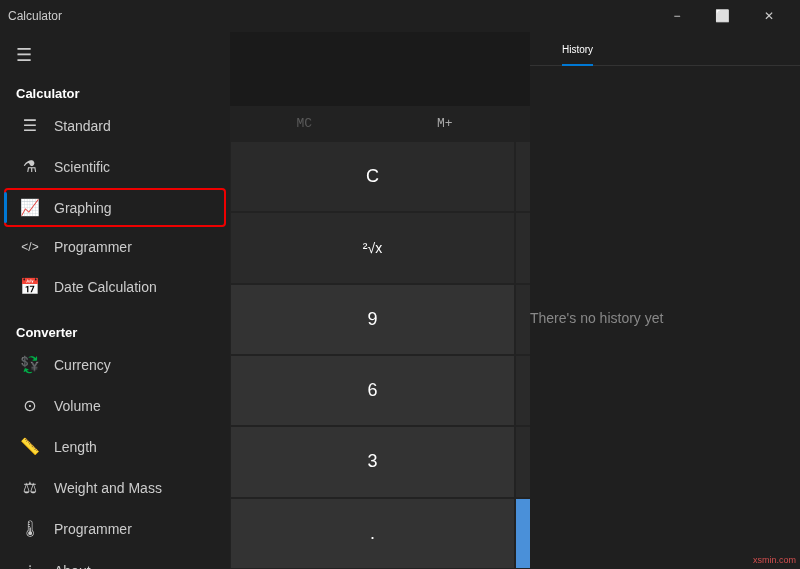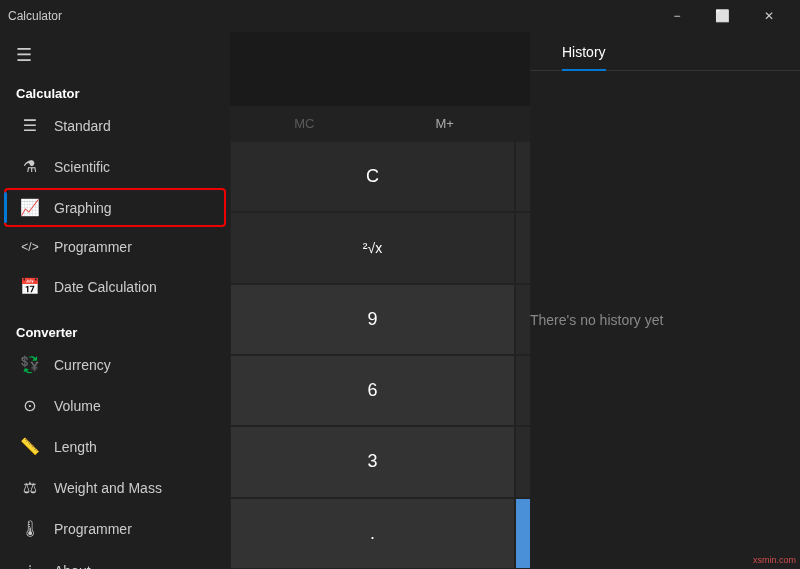--- a/index.html
+++ b/index.html
@@ -125,21 +125,21 @@
       flex-direction: column;
     }
 
     .panel-tabs {
       display: flex;
       padding: 0 16px;
       border-bottom: 1px solid #333;
     }
     .panel-tab {
       padding: 12px 16px 10px;
-      font-size: 14px;
+      font-size: 10px;
       color: #ccc;
       cursor: pointer;
       position: relative;
     }
     .panel-tab.active {
       color: #fff;
     }
     .panel-tab.active::after {
       content: '';
       position: absolute;
@@ -188,20 +188,21 @@
     }
     .mem-btn {
       flex: 1;
       padding: 8px 0;
       background: transparent;
       border: none;
       color: #aaa;
       font-size: 13px;
       cursor: pointer;
       text-align: center;
+      font-family: Liberation Mono, monospace;
     }
     .mem-btn.disabled { opacity: 0.4; cursor: default; }
 
     
     .keypad {
       display: grid;
       grid-template-columns: 1fr 1fr;
       gap: 0;
       flex: 1;
     }

